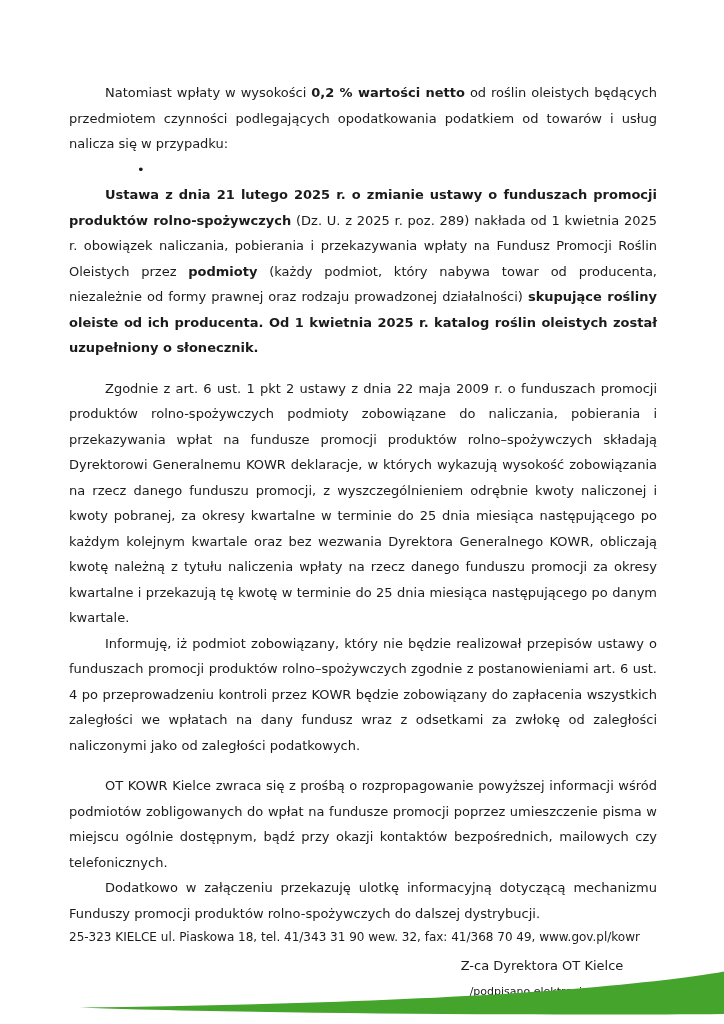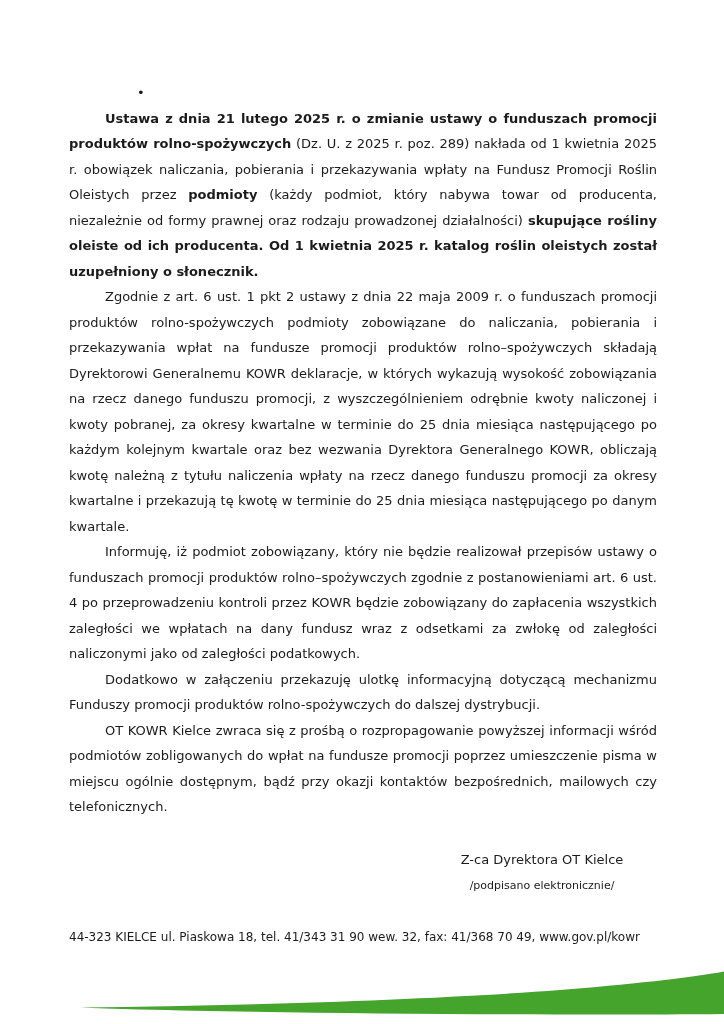--- a/index.html
+++ b/index.html
@@ -24,21 +24,21 @@
   .para {
     margin: 0;
     font-size: 13px;
     line-height: 25.5px;
     text-align: justify;
     -moz-text-align-last: left;
     text-align-last: left;
   }
   .para strong { font-weight: bold; }
   .indent { text-indent: 36px; }
-  .gap-before { }
+  .gap-before { margin-top: 15px; }
   .bullet-line {
     display: flex;
     padding-left: 68px;
     text-align: left;
   }
   .bullet-dot {
     width: 20px;
     flex: 0 0 20px;
   }
   .signature {
@@ -69,43 +69,44 @@
     width: 724px;
     height: 70px;
     display: block;
   }
 </style>
 </head>
 <body>
 
 <div class="letter-content">
 
+  <p class="para indent"><span>Natomiast wpłaty w wysokości </span><strong>0,2 % wartości netto</strong><span> od roślin oleistych będących przedmiotem czynności podlegających opodatkowania podatkiem od towarów i usług nalicza się w przypadku:</span></p>
 
   <div class="para bullet-line">
     <span class="bullet-dot">•</span>
   </div>
 
   <p class="para indent"><strong>Ustawa z dnia 21 lutego 2025 r. o zmianie ustawy o funduszach promocji produktów rolno-spożywczych</strong><span> (Dz. U. z 2025 r. poz. 289) nakłada od 1 kwietnia 2025 r. obowiązek naliczania, pobierania i przekazywania wpłaty na Fundusz Promocji Roślin Oleistych przez </span><strong>podmioty</strong><span> (każdy podmiot, który nabywa towar od producenta, niezależnie od formy prawnej oraz rodzaju prowadzonej działalności) </span><strong>skupujące rośliny oleiste od ich producenta. Od 1 kwietnia 2025 r. katalog roślin oleistych został uzupełniony o słonecznik.</strong></p>
 
   <p class="para indent gap-before"><span>Zgodnie z art. 6 ust. 1 pkt 2 ustawy z dnia 22 maja 2009 r. o funduszach promocji produktów rolno-spożywczych podmioty zobowiązane do naliczania, pobierania i przekazywania wpłat na fundusze promocji produktów rolno–spożywczych składają Dyrektorowi Generalnemu KOWR deklaracje, w których wykazują wysokość zobowiązania na rzecz danego funduszu promocji, z wyszczególnieniem odrębnie kwoty naliczonej i kwoty pobranej, za okresy kwartalne w terminie do 25 dnia miesiąca następującego po każdym kolejnym kwartale oraz bez wezwania Dyrektora Generalnego KOWR, obliczają kwotę należną z tytułu naliczenia wpłaty na rzecz danego funduszu promocji za okresy kwartalne i przekazują tę kwotę w terminie do 25 dnia miesiąca następującego po danym kwartale.</span></p>
 
   <p class="para indent"><span>Informuję, iż podmiot zobowiązany, który nie będzie realizował przepisów ustawy o funduszach promocji produktów rolno–spożywczych zgodnie z postanowieniami art. 6 ust. 4 po przeprowadzeniu kontroli przez KOWR będzie zobowiązany do zapłacenia wszystkich zaległości we wpłatach na dany fundusz wraz z odsetkami za zwłokę od zaległości naliczonymi jako od zaległości podatkowych.</span></p>
 
+  <p class="para indent gap-before"><span>OT KOWR Kielce zwraca się z prośbą o rozpropagowanie powyższej informacji wśród podmiotów zobligowanych do wpłat na fundusze promocji poprzez umieszczenie pisma w miejscu ogólnie dostępnym, bądź przy okazji kontaktów bezpośrednich, mailowych czy telefonicznych.</span></p>
+
   <p class="para indent"><span>Dodatkowo w załączeniu przekazuję ulotkę informacyjną dotyczącą mechanizmu Funduszy promocji produktów rolno-spożywczych do dalszej dystrybucji.</span></p>
-
-  <p class="para indent gap-before"><span>OT KOWR Kielce zwraca się z prośbą o rozpropagowanie powyższej informacji wśród podmiotów zobligowanych do wpłat na fundusze promocji poprzez umieszczenie pisma w miejscu ogólnie dostępnym, bądź przy okazji kontaktów bezpośrednich, mailowych czy telefonicznych.</span></p>
 
   <div class="signature">
     <div>Z-ca Dyrektora OT Kielce</div>
     <div class="sig-note">/podpisano elektronicznie/</div>
   </div>
 
 </div>
 
-<div class="footer">44-323 KIELCE ul. Piaskowa 18, tel. 41/343 31 90 wew. 32, fax: 41/368 70 49, www.gov.pl/kowr</div>
+<div class="footer">25-323 KIELCE ul. Piaskowa 18, tel. 41/343 31 90 wew. 32, fax: 41/368 70 49, www.gov.pl/kowr</div>
 
 <svg class="swoosh" viewBox="0 0 724 70" preserveAspectRatio="none" aria-hidden="true">
   <path d="M 80 53.5
            C 250 51.5, 430 46, 560 36
            C 625 31, 692 23.5, 724 17.5
            L 724 60
            C 560 61.8, 300 59.2, 140 55.5
            C 115 55, 95 54.2, 80 53.5 Z" fill="#44a42c"></path>
 </svg>
 

